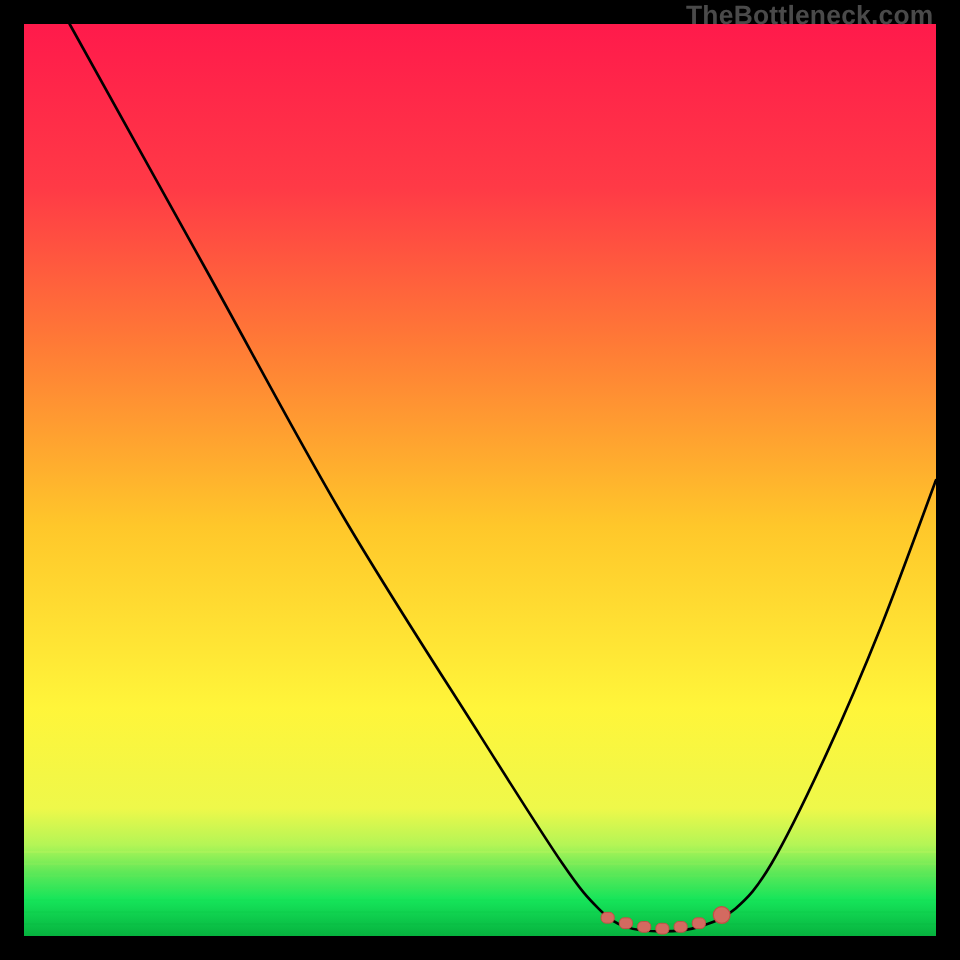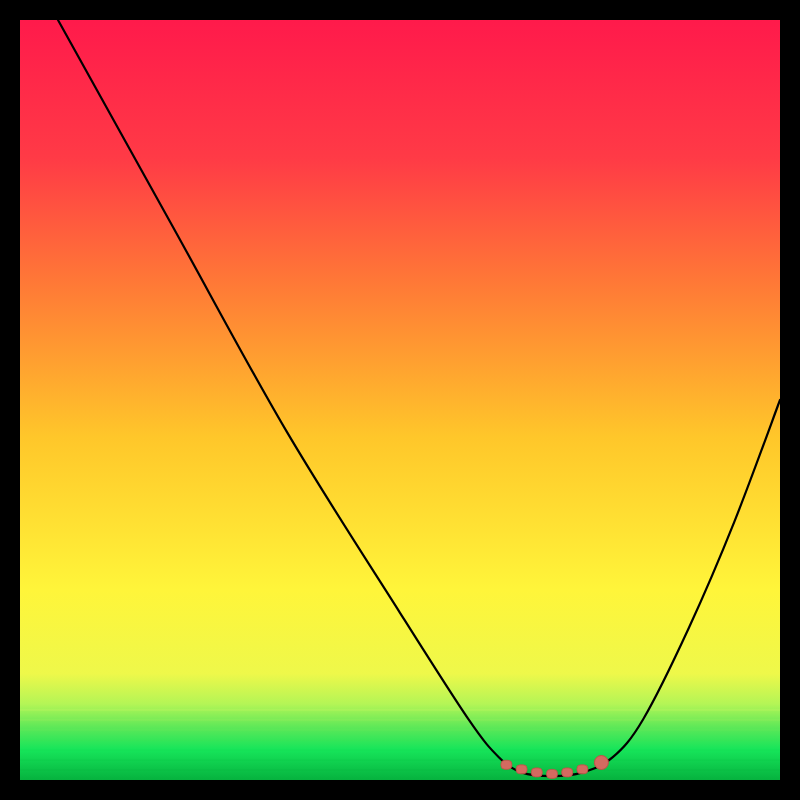--- a/index.html
+++ b/index.html
@@ -79,13 +79,14 @@
         <rect x="480.90000000000003" y="740.3" width="11" height="9" rx="4" fill="#d36a60" stroke="#c14f45" stroke-width="0.8"></rect>
         <rect x="496.1" y="744.86" width="11" height="9" rx="4" fill="#d36a60" stroke="#c14f45" stroke-width="0.8"></rect>
         <rect x="511.30000000000007" y="747.9" width="11" height="9" rx="4" fill="#d36a60" stroke="#c14f45" stroke-width="0.8"></rect>
         <rect x="526.5" y="749.42" width="11" height="9" rx="4" fill="#d36a60" stroke="#c14f45" stroke-width="0.8"></rect>
         <rect x="541.6999999999999" y="747.9" width="11" height="9" rx="4" fill="#d36a60" stroke="#c14f45" stroke-width="0.8"></rect>
         <rect x="556.9" y="744.86" width="11" height="9" rx="4" fill="#d36a60" stroke="#c14f45" stroke-width="0.8"></rect>
         <circle cx="581.4" cy="742.52" r="7" fill="#d36a60" stroke="#c14f45" stroke-width="1"></circle>
       </g>
   </svg>
 
+  <div class="watermark">TheBottleneck.com</div>
 </div>
 
 </body></html>

